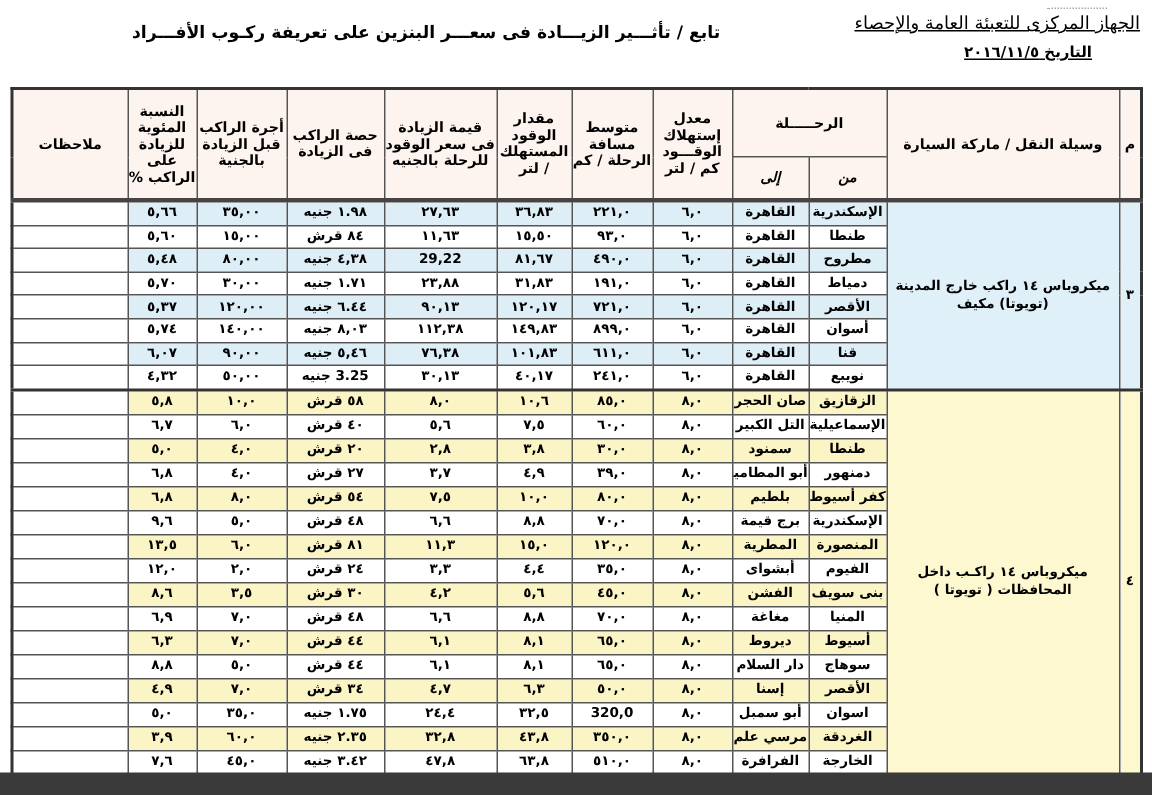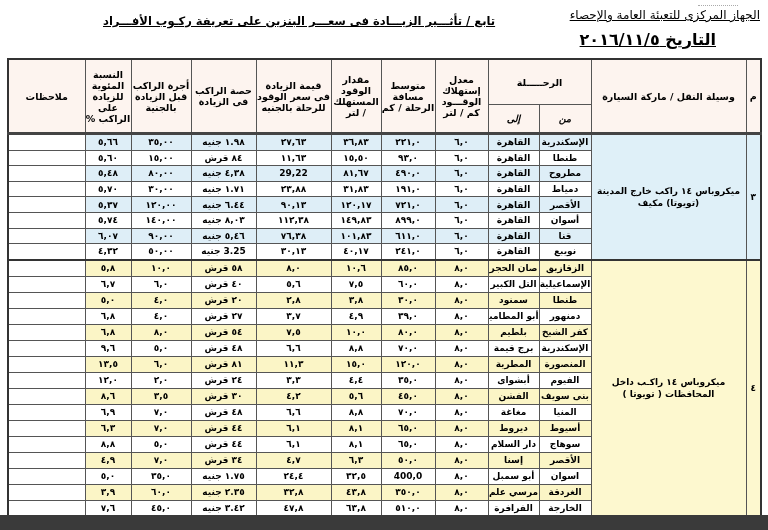--- a/index.html
+++ b/index.html
@@ -5,26 +5,26 @@
   html, body { margin: 0; padding: 0; }
   body {
     width: 768px; height: 530px; overflow: hidden; background: #ffffff;
     font-family: "DejaVu Sans", sans-serif; color: #000; position: relative;
   }
   .hdr-org {
     position: absolute; right: 8px; top: 8px; font-size: 12px; font-weight: normal;
     text-decoration: underline; direction: rtl; white-space: nowrap;
   }
   .hdr-date {
-    position: absolute; right: 52px; top: 30px; font-size: 16px; font-weight: bold;
+    position: absolute; right: 40px; top: 30px; font-size: 10px; font-weight: bold;
     text-decoration: underline; direction: rtl; white-space: nowrap;
   }
   .hdr-title {
-    position: absolute; left: 103px; top: 14px; font-size: 11.5px; font-weight: bold;
-    text-decoration: underline; direction: rtl; white-space: nowrap;
+    position: absolute; left: 88px; top: 14px; font-size: 11.5px; font-weight: bold;
+    direction: rtl; white-space: nowrap;
   }
   .crest {
     position: absolute; right: 30px; top: 0px; width: 40px; height: 5px;
     border-bottom: 1px dotted #aaa;
   }
   table.main {
     position: absolute; left: 7px; top: 58px; width: 753px;
     border-collapse: collapse; direction: rtl; table-layout: fixed;
     border: 2px solid #333;
   }
@@ -242,21 +242,21 @@
         <td class="num">٨,٠</td>
         <td class="num">٣٩,٠</td>
         <td class="num">٤,٩</td>
         <td class="num">٣,٧</td>
         <td class="num">٢٧ قرش</td>
         <td class="num">٤,٠</td>
         <td class="num">٦,٨</td>
         <td class="num note"></td>
       </tr>
       <tr>
-        <td class="txt">كفر الشيخ</td>
+        <td class="txt">كفر أسيوط</td>
         <td class="txt">بلطيم</td>
         <td class="num">٨,٠</td>
         <td class="num">٨٠,٠</td>
         <td class="num">١٠,٠</td>
         <td class="num">٧,٥</td>
         <td class="num">٥٤ قرش</td>
         <td class="num">٨,٠</td>
         <td class="num">٦,٨</td>
         <td class="num note"></td>
       </tr>
@@ -353,21 +353,21 @@
         <td class="num">٤,٧</td>
         <td class="num">٣٤ قرش</td>
         <td class="num">٧,٠</td>
         <td class="num">٤,٩</td>
         <td class="num note"></td>
       </tr>
       <tr>
         <td class="txt">اسوان</td>
         <td class="txt">أبو سمبل</td>
         <td class="num">٨,٠</td>
-        <td class="num">400,0</td>
+        <td class="num">320,0</td>
         <td class="num">٣٢,٥</td>
         <td class="num">٢٤,٤</td>
         <td class="num">١.٧٥ جنيه</td>
         <td class="num">٣٥,٠</td>
         <td class="num">٥,٠</td>
         <td class="num note"></td>
       </tr>
       <tr>
         <td class="txt">الغردقة</td>
         <td class="txt">مرسي علم</td>

